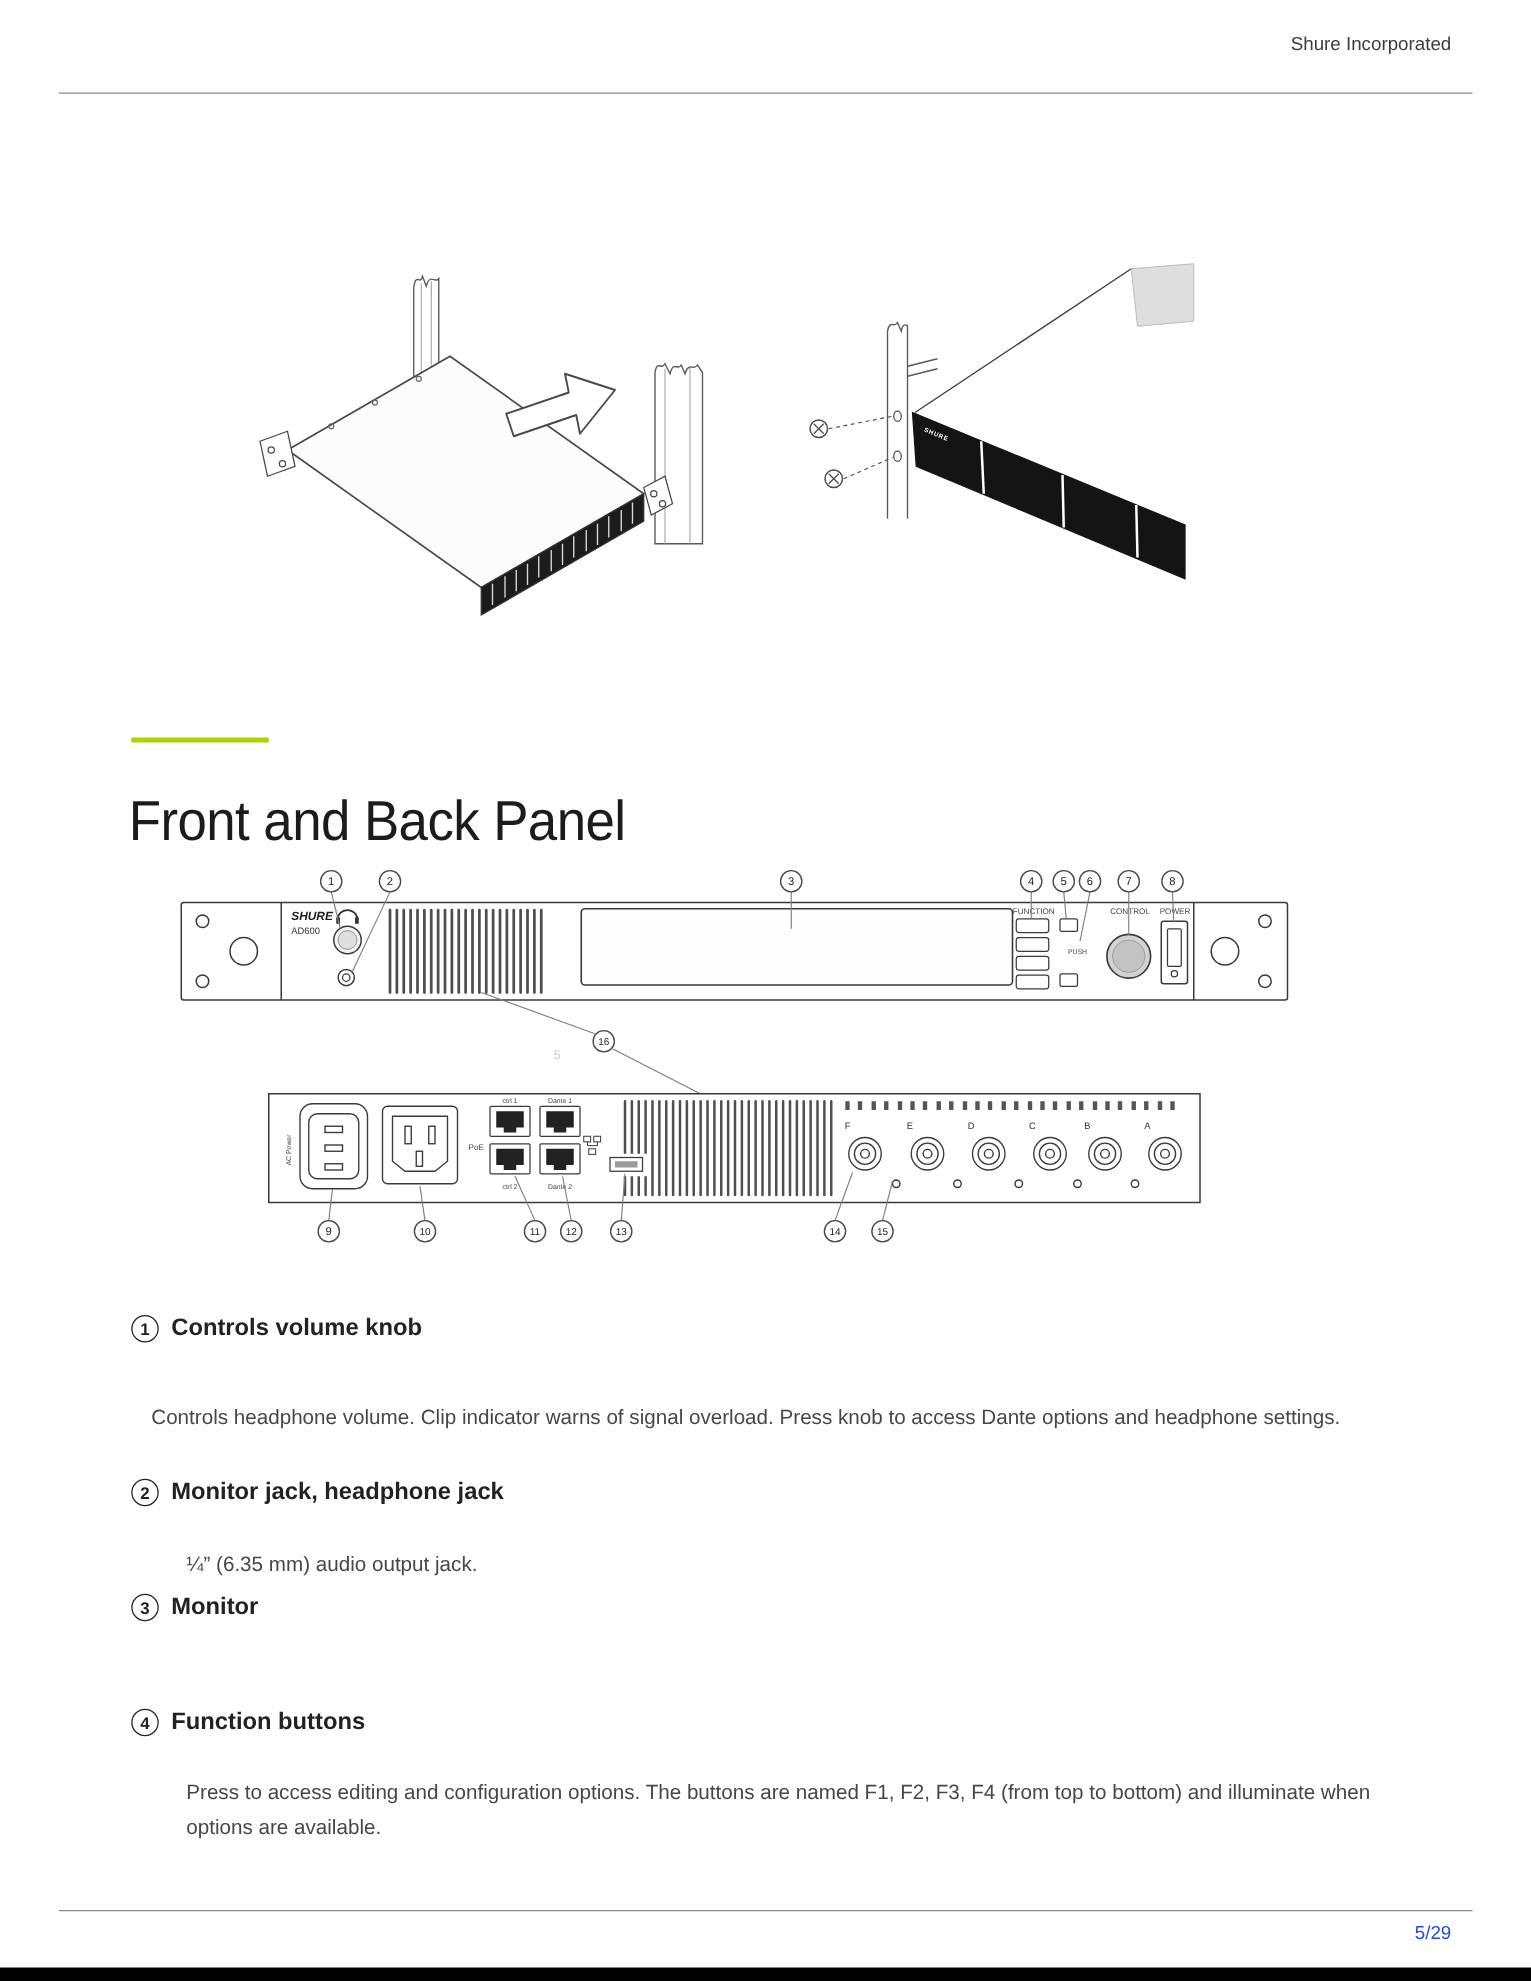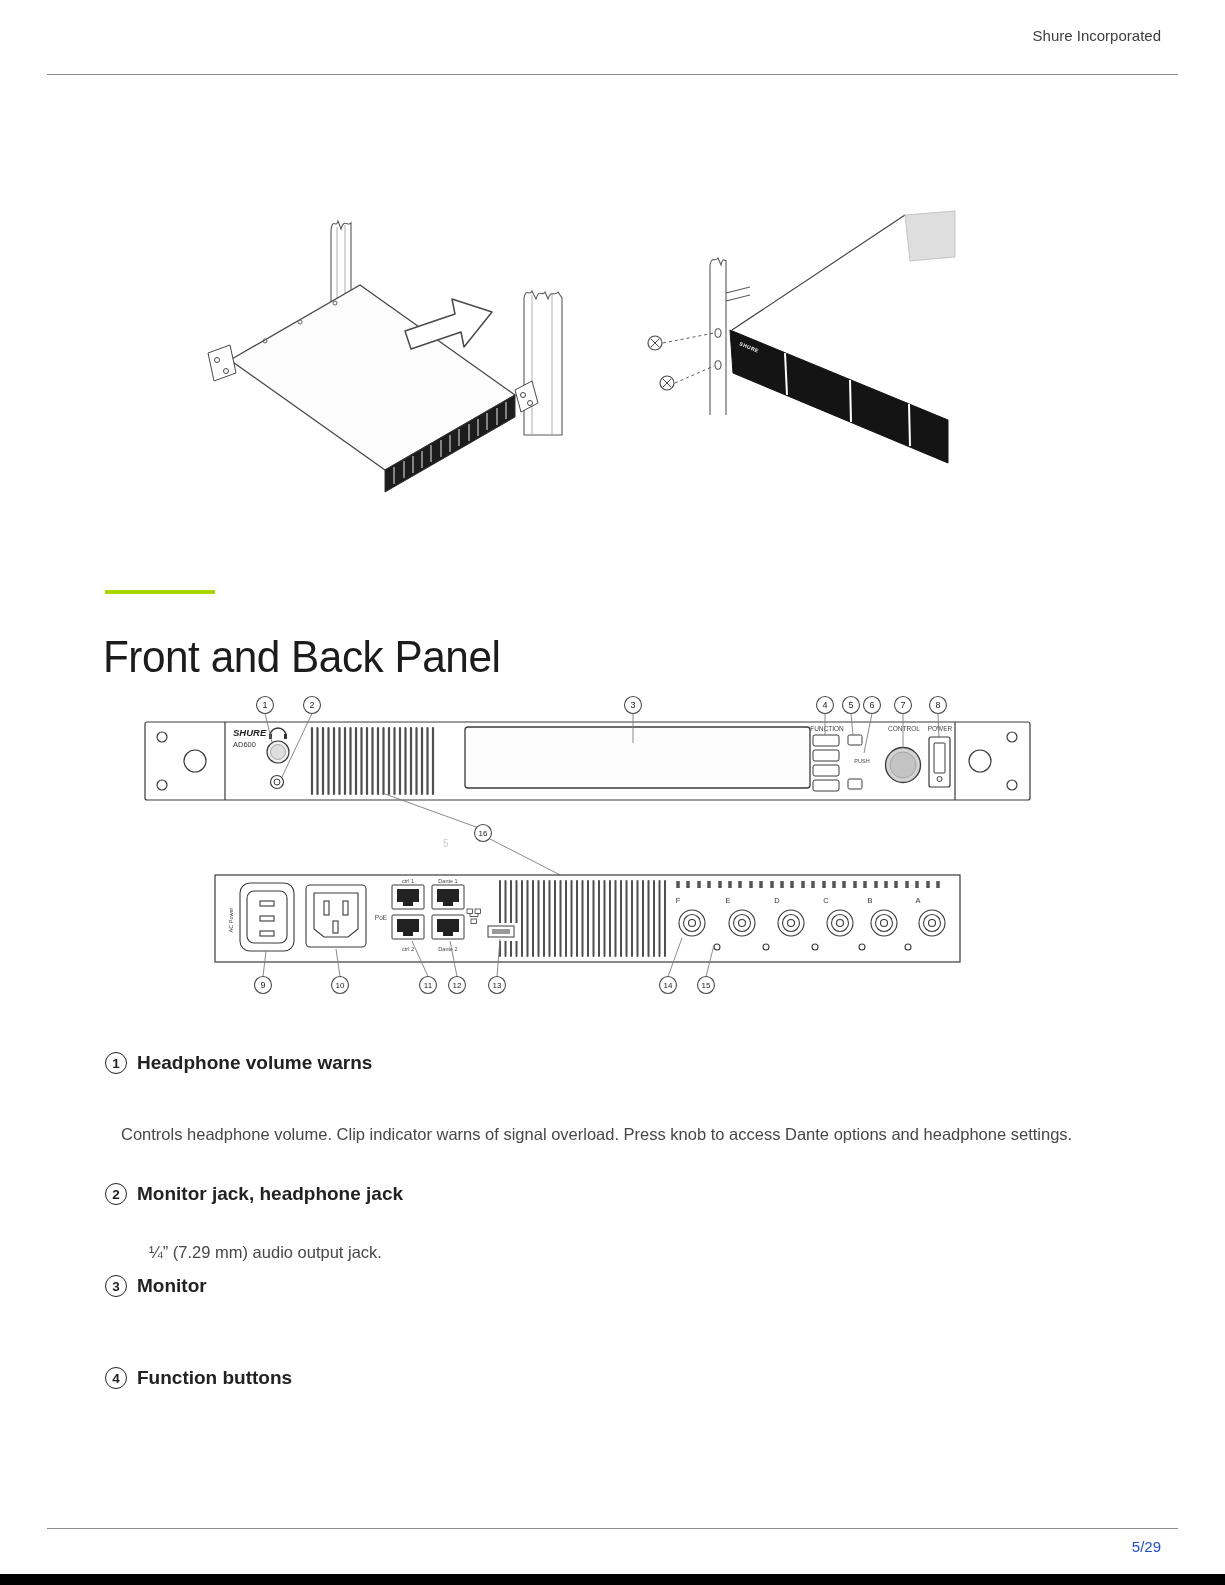--- a/index.html
+++ b/index.html
@@ -377,37 +377,38 @@
         <text x="568" y="293" style="font-size:8px">14</text>
       </g>
     <g class="callout">
         <circle cx="606" cy="290" r="8.5"></circle>
         <text x="606" y="293" style="font-size:8px">15</text>
       </g>
   </svg>
 
   <div class="item-heading" style="top:1052px;">
     <span class="item-num">1</span>
-    <span>Headphone volume warns</span>
+    <span>Controls volume knob</span>
   </div>
   <p class="item-body" style="top:1104px; left:105px; width:1000px;">Controls headphone volume. Clip indicator warns of signal overload. Press knob to access Dante options and headphone settings.</p>
 
   <div class="item-heading" style="top:1183px;">
     <span class="item-num">2</span>
     <span>Monitor jack, headphone jack</span>
   </div>
-  <p class="item-body" style="top:1222px; left:133px; width:960px;">¼” (7.29 mm) audio output jack.</p>
+  <p class="item-body" style="top:1222px; left:133px; width:960px;">¼” (6.35 mm) audio output jack.</p>
 
   <div class="item-heading" style="top:1275px;">
     <span class="item-num">3</span>
     <span>Monitor</span>
   </div>
 
   <div class="item-heading" style="top:1367px;">
     <span class="item-num">4</span>
     <span>Function buttons</span>
   </div>
+  <p class="item-body" style="top:1404px; left:133px; width:960px;">Press to access editing and configuration options. The buttons are named F1, F2, F3, F4 (from top to bottom) and illuminate when options are available.</p>
 
   <div class="rule bottom"></div>
   <div class="page-number">5/29</div>
   <div class="bottom-bar"></div>
 
 </div>
 
 </body></html>

